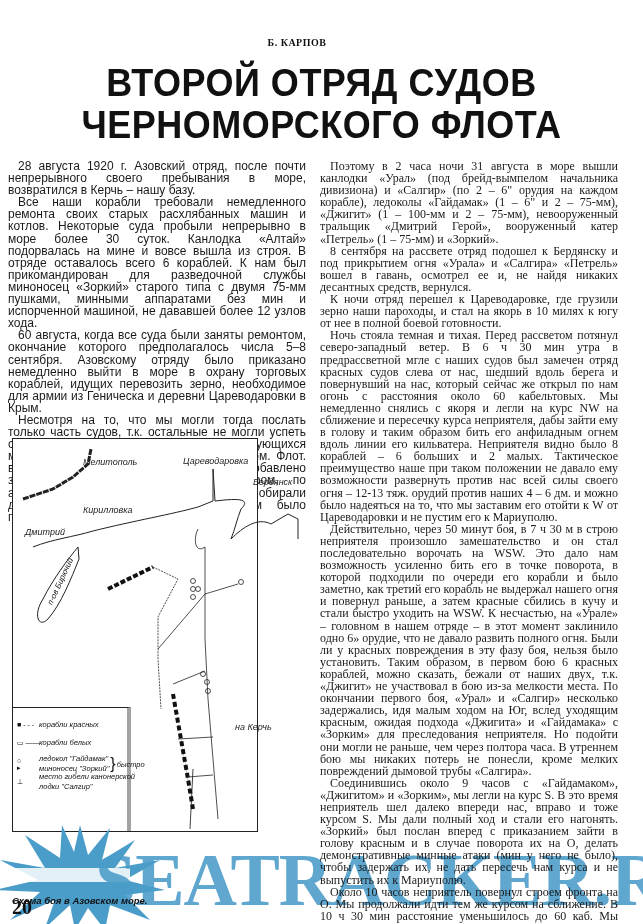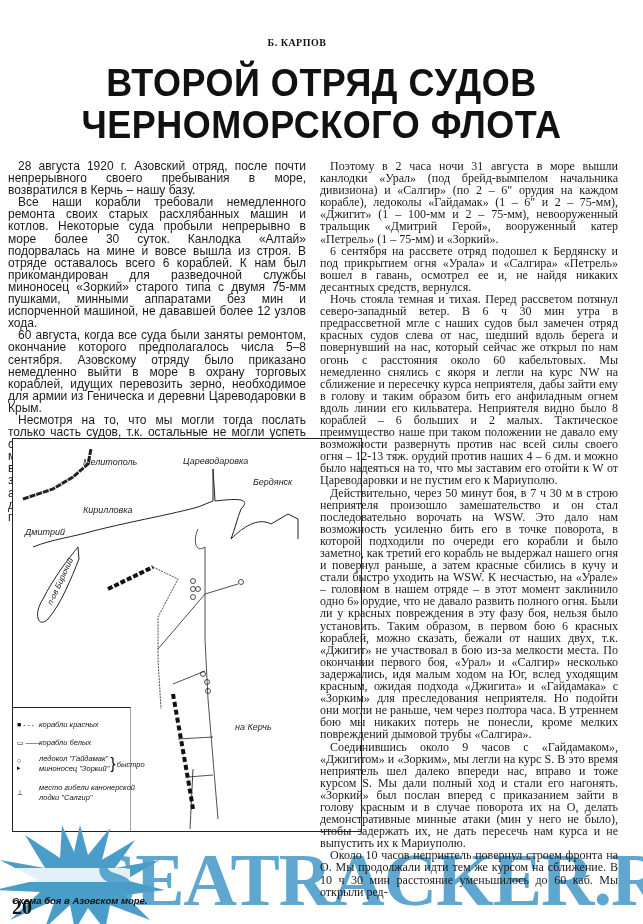--- a/index.html
+++ b/index.html
@@ -19,28 +19,28 @@
   }
   .col {
     position: absolute; top: 160px; font-size: 12px; line-height: 12.1px;
     text-align: justify; color: #1a1a1a;
   }
   .col p { text-indent: 10px; }
   .col-left { left: 8px; width: 298px; }
   .col-right { left: 320px; width: 298px; }
 
   .map {
-    position: absolute; left: 12px; top: 438px; width: 350px; height: 394px;
+    position: absolute; left: 12px; top: 438px; width: 246px; height: 394px;
     border: 1px solid #222; border-bottom: 1.5px solid #222; background: #fff;
   }
   .map svg { position: absolute; left: 0; top: 0; width: 300px; height: 392px; }
   .map .lbl { position: absolute; font-style: italic; font-size: 9px; color: #222; white-space: nowrap; }
   .legend {
     position: absolute; left: 0; top: 268px; width: 118px; height: 124px;
-    border-top: 1px solid #222; border-right: 1px solid #a3a3a3; background: #fff;
+    border-top: 1px solid #222; border-right: 4px solid #a3a3a3; background: #fff;
   }
   .legend-row { position: absolute; left: 4px; font-size: 7.5px; font-style: italic; white-space: nowrap; display: flex; align-items: center; }
   .legend-sym { display: inline-block; width: 22px; font-style: normal; font-size: 7px; }
 
   .caption {
     position: absolute; left: 12px; top: 875px; font-weight: bold; font-style: italic;
     font-size: 9.5px; color: #111; z-index: 5; margin-top: 20px;
   }
   .page-num {
     position: absolute; left: 12px; top: 896px; font-family: "Liberation Serif", serif;
@@ -65,21 +65,22 @@
 
 <div class="col col-left">
   <p>28 августа 1920 г. Азовский отряд, после почти непрерывного своего пребывания в море, возвратился в Керчь – нашу базу.</p>
   <p>Все наши корабли требовали немедленного ремонта своих старых расхлябанных машин и котлов. Некоторые суда пробыли непрерывно в море более 30 суток. Канлодка «Алтай» подорвалась на мине и вовсе вышла из строя. В отряде оставалось всего 6 кораблей. К нам был прикомандирован для разведочной службы миноносец «Зоркий» старого типа с двумя 75-мм пушками, минными аппаратами без мин и испорченной машиной, не дававшей более 12 узлов хода.</p>
   <p>60 августа, когда все суда были заняты ремонтом, окончание которого предполагалось числа 5–8 сентября. Азовскому отряду было приказано немедленно выйти в море в охрану торговых кораблей, идущих перевозить зерно, необходимое для армии из Геническа и деревни Цареводаровки в Крым.</p>
   <p>Несмотря на то, что мы могли тогда послать только часть судов, т.к. остальные не могли успеть собрать даже наскоро своих ремонтирующихся машин, приказание было подтверждено Ком. Флот. вице-адмиралом Саблиным и нам было добавлено задание осмотреть Бердянск, в котором, по агентурным сведениям красные собирали десантные средства против нас. Нам было приказано их уничтожить.</p>
 </div>
 
 <div class="col col-right on-top">
   <p>Поэтому в 2 часа ночи 31 августа в море вышли канлодки «Урал» (под брейд-вымпелом начальника дивизиона) и «Салгир» (по 2 – 6" орудия на каждом корабле), ледоколы «Гайдамак» (1 – 6" и 2 – 75-мм), «Джигит» (1 – 100-мм и 2 – 75-мм), невооруженный тральщик «Дмитрий Герой», вооруженный катер «Петрель» (1 – 75-мм) и «Зоркий».</p>
-  <p>6 сентября на рассвете отряд подошел к Бердянску и под прикрытием огня «Урала» и «Салгира» «Петрель» вошел в гавань, осмотрел ее и, не найдя никаких десантных средств, вернулся.</p>
+  <p>8 сентября на рассвете отряд подошел к Бердянску и под прикрытием огня «Урала» и «Салгира» «Петрель» вошел в гавань, осмотрел ее и, не найдя никаких десантных средств, вернулся.</p>
+  <p>К ночи отряд перешел к Цареводаровке, где грузили зерно наши пароходы, и стал на якорь в 10 милях к югу от нее в полной боевой готовности.</p>
   <p>Ночь стояла темная и тихая. Перед рассветом потянул северо-западный ветер. В 6 ч 30 мин утра в предрассветной мгле с наших судов был замечен отряд красных судов слева от нас, шедший вдоль берега и повернувший на нас, который сейчас же открыл по нам огонь с расстояния около 60 кабельтовых. Мы немедленно снялись с якоря и легли на курс NW на сближение и пересечку курса неприятеля, дабы зайти ему в голову и таким образом бить его анфиладным огнем вдоль линии его кильватера. Неприятеля видно было 8 кораблей – 6 больших и 2 малых. Тактическое преимущество наше при таком положении не давало ему возможности развернуть против нас всей силы своего огня – 12-13 тяж. орудий против наших 4 – 6 дм. и можно было надеяться на то, что мы заставим его отойти к W от Цареводаровки и не пустим его к Мариуполю.</p>
   <p>Действительно, через 50 минут боя, в 7 ч 30 м в строю неприятеля произошло замешательство и он стал последовательно ворочать на WSW. Это дало нам возможность усиленно бить его в точке поворота, в которой подходили по очереди его корабли и было заметно, как третий его корабль не выдержал нашего огня и повернул раньше, а затем красные сбились в кучу и стали быстро уходить на WSW. К несчастью, на «Урале» – головном в нашем отряде – в этот момент заклинило одно 6» орудие, что не давало развить полного огня. Были ли у красных повреждения в эту фазу боя, нельзя было установить. Таким образом, в первом бою 6 красных кораблей, можно сказать, бежали от наших двух, т.к. «Джигит» не участвовал в бою из-за мелкости места. По окончании первого боя, «Урал» и «Салгир» несколько задержались, идя малым ходом на Юг, вслед уходящим красным, ожидая подхода «Джигита» и «Гайдамака» с «Зорким» для преследования неприятеля. Но подойти они могли не раньше, чем через полтора часа. В утреннем бою мы никаких потерь не понесли, кроме мелких повреждений дымовой трубы «Салгира».</p>
   <p>Соединившись около 9 часов с «Гайдамаком», «Джигитом» и «Зорким», мы легли на курс S. В это время неприятель шел далеко впереди нас, вправо и тоже курсом S. Мы дали полный ход и стали его нагонять. «Зоркий» был послан вперед с приказанием зайти в голову красным и в случае поворота их на О, делать демонстративные минные атаки (мин у него не было), чтобы задержать их, не дать пересечь нам курса и не выпустить их к Мариуполю.</p>
   <p>Около 10 часов неприятель повернул строем фронта на О. Мы продолжали идти тем же курсом на сближение. В 10 ч 30 мин расстояние уменьшилось до 60 каб. Мы открыли ред-</p>
 </div>
 
 <div class="map">
   <svg viewBox="0 0 300 392">
 
     <path d="M10 60 L40 50 L60 38 L75 25 L78 10" stroke="#222" stroke-width="3" fill="none" stroke-dasharray="6 1"></path>
@@ -127,21 +128,21 @@
     <div class="legend-row" style="top:30px">
         <span class="legend-sym">▭ ——</span>
         <span>корабли белых</span>
       </div>
     <div class="legend-row" style="top:46px">
       <span class="legend-sym">○<br>▸</span>
       <span style="line-height:10px"><span>ледокол "Гайдамак"</span><br><span>миноносец "Зоркий"</span></span>
       <span style="font-size:16px;font-style:normal;margin:0 1px">}</span>
       <span>быстро</span>
     </div>
-    <div class="legend-row" style="top:75px;align-items:center">
+    <div class="legend-row" style="top:64px;align-items:center">
       <span class="legend-sym">⊥</span>
       <span style="line-height:10px"><span>место гибели канонерской</span><br><span>лодки "Салгир"</span></span>
     </div>
   </div>
 </div>
 
 <svg class="burst" viewBox="0 0 180 110">
   <polygon fill="#4a9cc9" points="90,5 98,35 120,8 112,40 145,20 125,48 170,40 135,60 175,70 135,75 160,100 120,85 115,110 98,88 85,110 80,85 55,108 65,80 20,100 50,72 5,70 48,60 10,40 55,48 35,15 70,38 72,5 84,32"></polygon>
   <rect x="10" y="48" width="130" height="14" fill="#ffffff" opacity="0.85"></rect>
 </svg>

